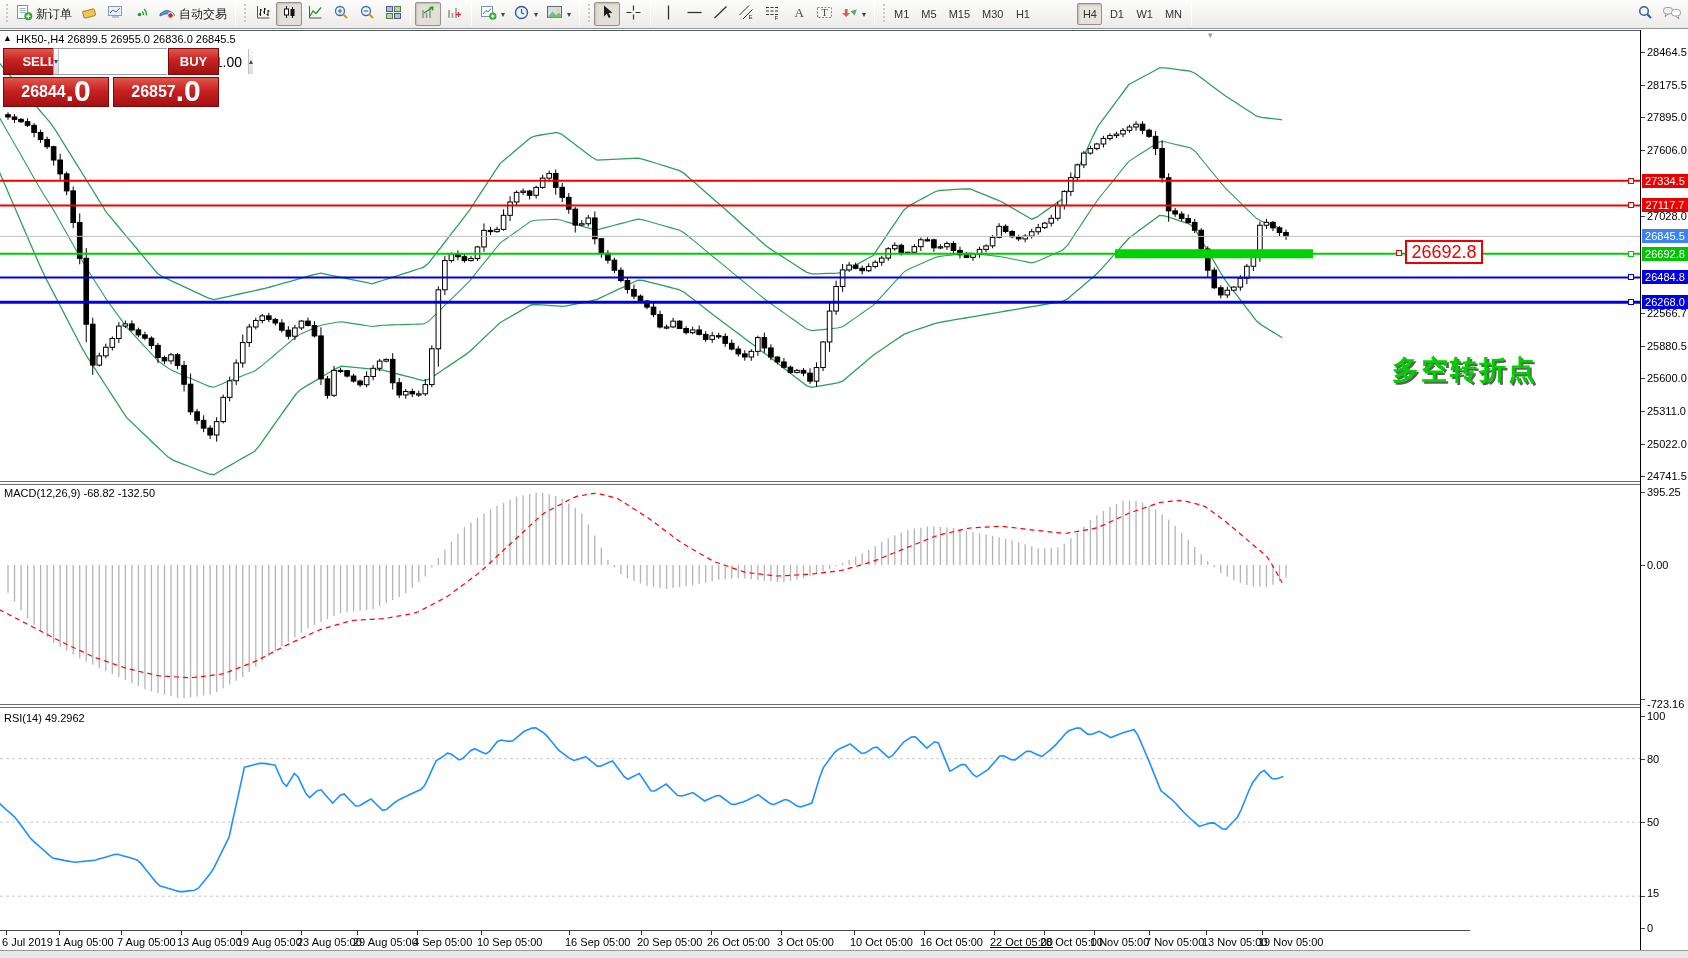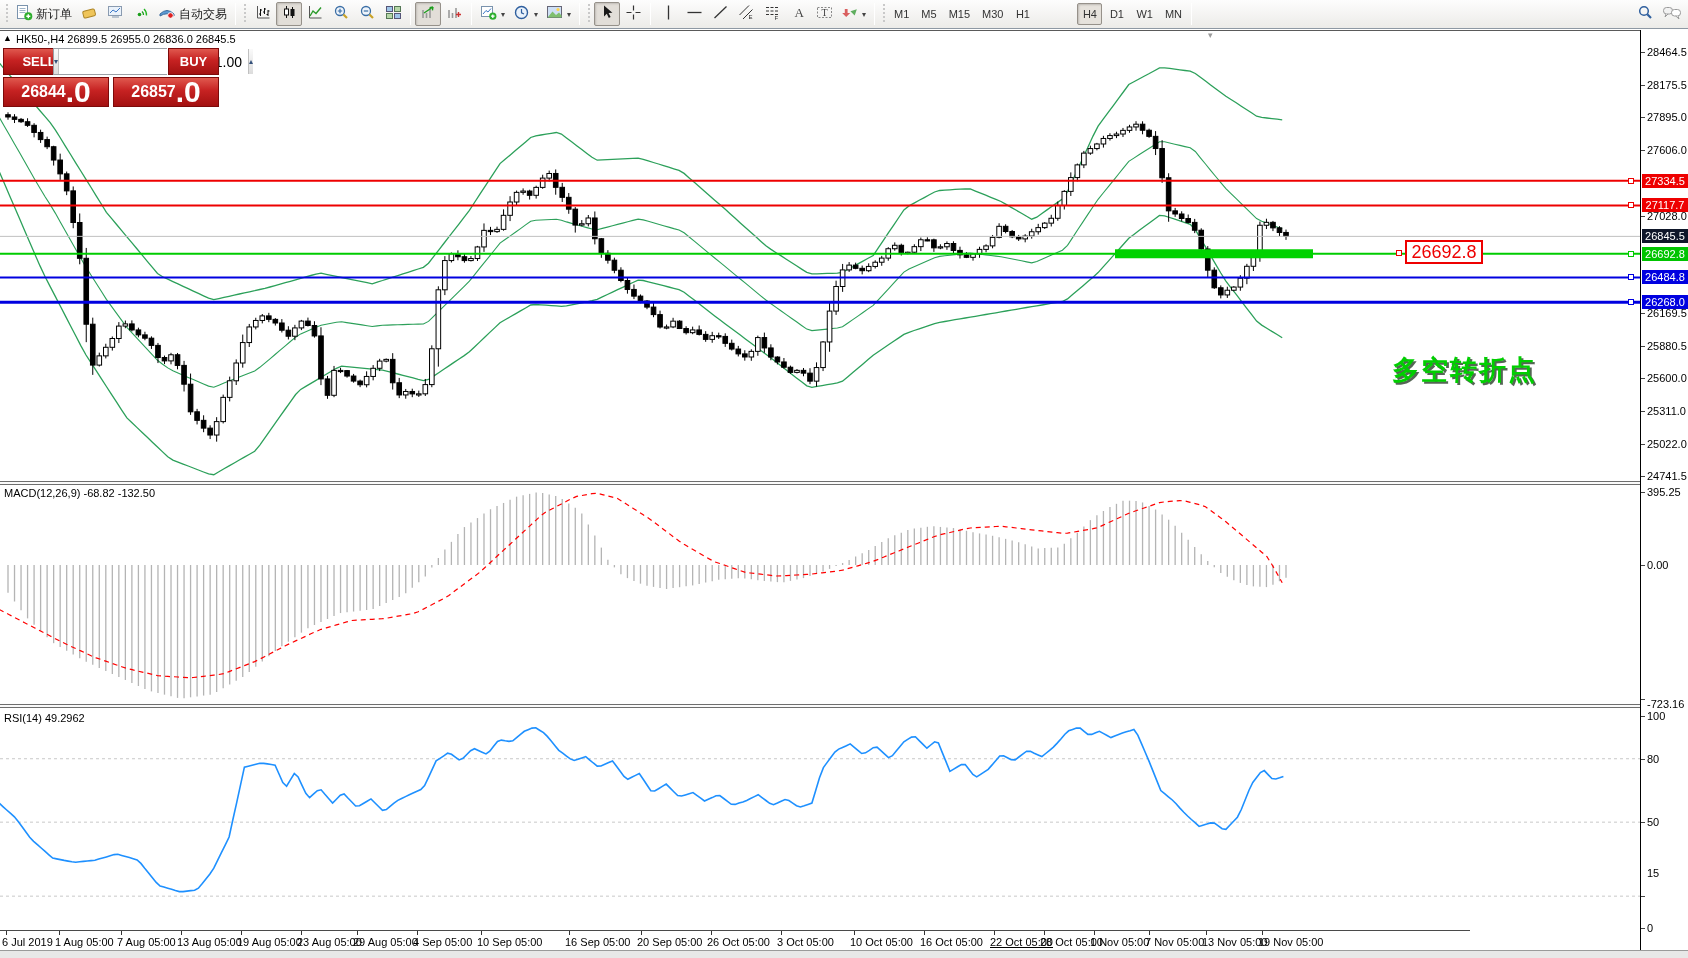--- a/index.html
+++ b/index.html
@@ -48,21 +48,21 @@
   .red-btn{background:linear-gradient(180deg,#e0584e 0%,#c62222 45%,#a31111 100%);border:1px solid #7d0a0a;color:#fff;}
   .sell-btn{position:absolute;left:0;top:0;width:72px;height:27px;font-size:13px;font-weight:bold;
     display:flex;align-items:center;justify-content:center;}
   .buy-btn{position:absolute;left:165px;top:0;width:51px;height:27px;font-size:13px;font-weight:bold;
     display:flex;align-items:center;justify-content:center;}
   .vol-wrap{position:absolute;left:50px;top:0;width:114px;height:27px;border:1px solid #9aa0a6;background:#fff;display:flex;}
   .spin{width:20px;height:100%;background:linear-gradient(#fafafa,#dcdcdc);border:0;display:flex;align-items:center;justify-content:center;font-size:8px;color:#33507a;}
   .spin.left{border-right:1px solid #c0c0c0;}
   .spin.right{border-left:1px solid #c0c0c0;}
   .vol-input{flex:1;border:0;outline:0;font-size:14px;text-align:right;padding-right:6px;color:#000;font-family:inherit;}
-  .big-price{position:absolute;top:29px;height:30px;display:flex;align-items:center;justify-content:center;padding-bottom:1px;}
+  .big-price{position:absolute;top:29px;height:30px;display:flex;align-items:flex-end;justify-content:center;padding-bottom:1px;}
   .bp-sell{left:0;width:106px;}
   .bp-buy{left:110px;width:106px;}
   .bp-main{font-size:16px;font-weight:bold;line-height:26px;}
   .bp-frac{font-size:30px;font-weight:bold;line-height:28px;}
 
   
   .price-callout{position:absolute;left:1405px;top:240px;width:78px;height:24px;background:#fff;border:2px solid #ee0000;
     color:#ee0000;font-size:18px;line-height:20px;text-align:center;}
   .callout-handle{position:absolute;left:1396px;top:250px;width:6px;height:6px;background:#fff;border:1px solid #ee0000;}
   .cn-note{position:absolute;left:1392px;top:316px;font-size:27px;font-weight:bold;color:#00cf00;
@@ -927,21 +927,21 @@
       <div class="tick-label" style="top:16.031936379702096px;">28464.5</div>
       <div class="tick-mark" style="top:22.031936379702096px;"></div>
       <div class="tick-label" style="top:48.93751577884373px;">28175.5</div>
       <div class="tick-mark" style="top:54.93751577884373px;"></div>
       <div class="tick-label" style="top:80.87528401918708px;">27895.0</div>
       <div class="tick-mark" style="top:86.87528401918708px;"></div>
       <div class="tick-label" style="top:113.78086341832869px;">27606.0</div>
       <div class="tick-mark" style="top:119.78086341832869px;"></div>
       <div class="tick-label" style="top:179.59202221661198px;">27028.0</div>
       <div class="tick-mark" style="top:185.59202221661198px;"></div>
-      <div class="tick-label" style="top:277.34094925523857px;">26169.5</div>
+      <div class="tick-label" style="top:277.34094925523857px;">22566.7</div>
       <div class="tick-mark" style="top:283.34094925523857px;"></div>
       <div class="tick-label" style="top:310.2465286543802px;">25880.5</div>
       <div class="tick-mark" style="top:316.2465286543802px;"></div>
       <div class="tick-label" style="top:342.18429689472356px;">25600.0</div>
       <div class="tick-mark" style="top:348.18429689472356px;"></div>
       <div class="tick-label" style="top:375.0898762938652px;">25311.0</div>
       <div class="tick-mark" style="top:381.0898762938652px;"></div>
       <div class="tick-label" style="top:407.9954556930068px;">25022.0</div>
       <div class="tick-mark" style="top:413.9954556930068px;"></div>
       <div class="tick-label" style="top:439.9332239333502px;">24741.5</div>
@@ -951,27 +951,27 @@
       <div class="tick-label" style="top:529.0227848101266px;">0.00</div>
       <div class="tick-mark" style="top:535.0227848101266px;"></div>
       <div class="tick-label" style="top:668px;">-723.16</div>
       <div class="tick-mark" style="top:668.6700759493671px;"></div>
       <div class="tick-label" style="top:680.4571428571429px;">100</div>
       <div class="tick-mark" style="top:686.4571428571429px;"></div>
       <div class="tick-label" style="top:722.7428571428571px;">80</div>
       <div class="tick-mark" style="top:728.7428571428571px;"></div>
       <div class="tick-label" style="top:786.1714285714286px;">50</div>
       <div class="tick-mark" style="top:792.1714285714286px;"></div>
-      <div class="tick-label" style="top:837px;">15</div>
+      <div class="tick-label" style="top:857px;">15</div>
       <div class="tick-mark" style="top:866.1714285714286px;"></div>
       <div class="tick-label" style="top:891.8857142857144px;">0</div>
       <div class="tick-mark" style="top:897.8857142857144px;"></div>
       <div class="line-label" style="top:143.69389043170918px;background:#ee0000;">27334.5</div>
       <div class="line-label" style="top:168.37876798788176px;background:#ee0000;">27117.7</div>
-      <div class="line-label" style="top:199px;background:#0f172a;">26845.5</div>
+      <div class="line-label" style="top:199px;background:#3b82f6;">26845.5</div>
       <div class="line-label" style="top:216.75793991416316px;background:#00c400;">26692.8</div>
       <div class="line-label" style="top:240.4408482706388px;background:#0000e0;">26484.8</div>
       <div class="line-label" style="top:265.1257258268114px;background:#0000e0;">26268.0</div>
     </div>
   <div class="time-axis" id="time-axis">
       <div class="time-label" style="left:2px;">6 Jul 2019</div>
       <div class="time-tick" style="left:6px;"></div>
       <div class="time-label" style="left:55px;">1 Aug 05:00</div>
       <div class="time-tick" style="left:59px;"></div>
       <div class="time-label" style="left:117px;">7 Aug 05:00</div>

